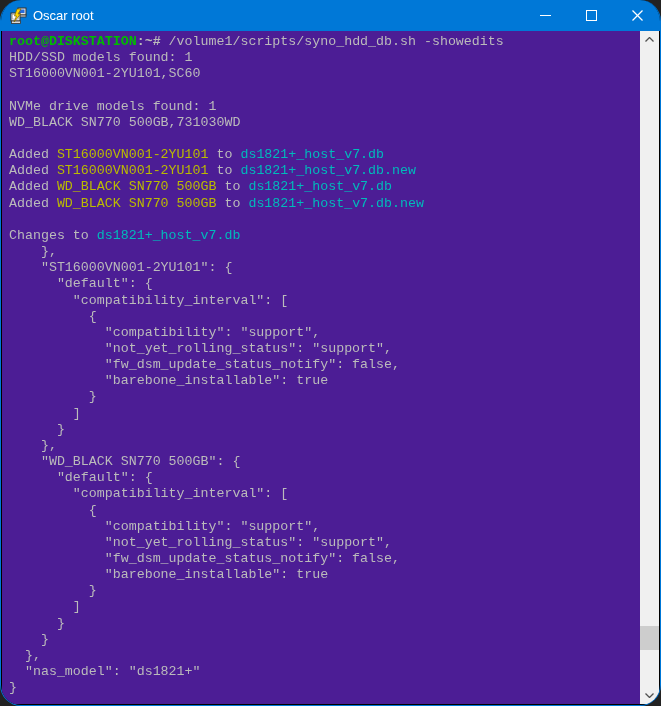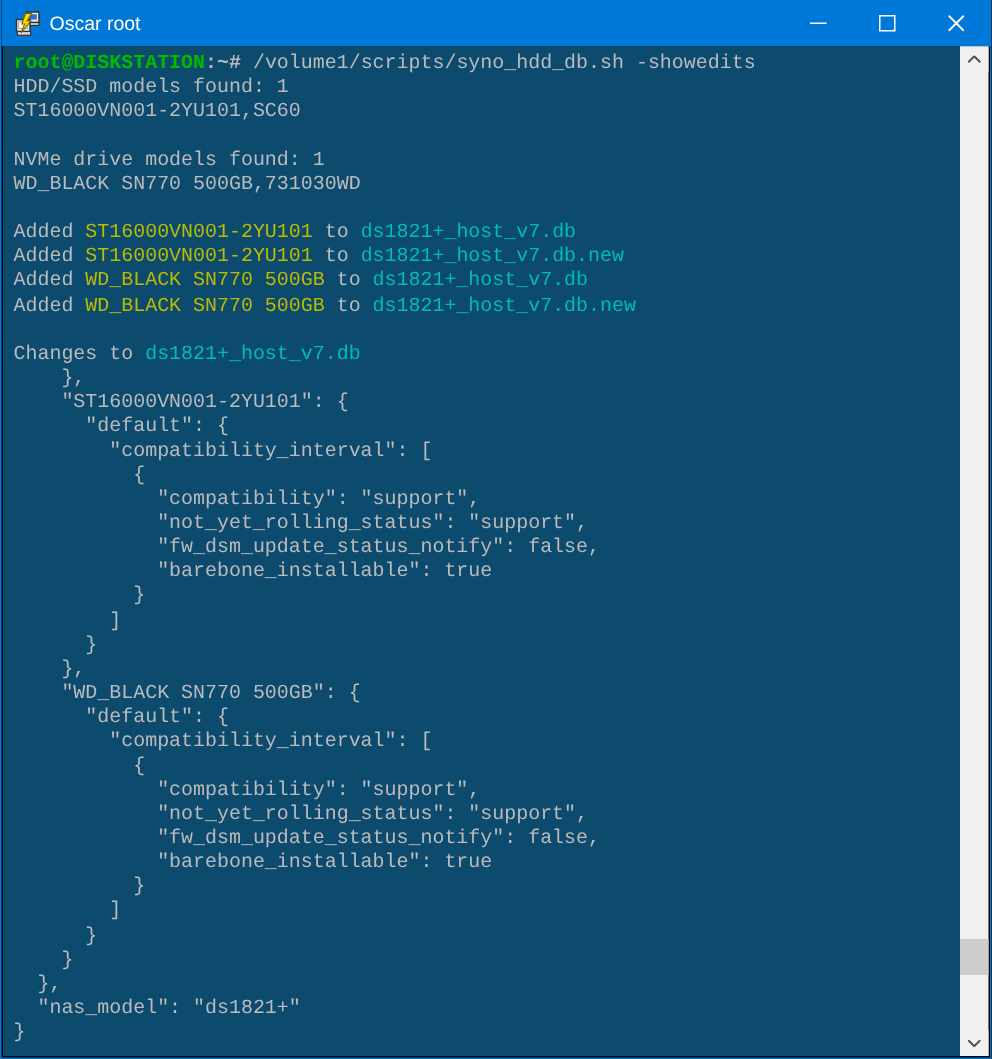--- a/index.html
+++ b/index.html
@@ -6,40 +6,41 @@
   .window{
     position:relative;
     width:661px;height:706px;
     box-sizing:border-box;
     font-family:"Liberation Sans",sans-serif;
     background:#000;
     border-left:1px solid #0078d7;
     border-right:1px solid #0078d7;
     border-bottom:1px solid #0078d7;
     overflow:hidden;
+    border-radius:21px;
   }
   
   .titlebar{
     height:31px;background:#0078d7;
     display:flex;align-items:center;
     user-select:none;
   }
   .app-icon{width:18px;height:18px;margin:0 5px 0 9px;flex:0 0 auto;}
   .title{
     color:#ffffff;font-size:13px;line-height:31px;
     flex:1 1 auto;white-space:nowrap;overflow:hidden;
   }
   .controls{display:flex;height:31px;flex:0 0 auto;}
   .ctrl{width:46px;height:31px;display:flex;align-items:center;justify-content:center;}
   .glyph-min{width:11px;height:0;border-top:1px solid #ffffff;}
   .glyph-max{width:9px;height:9px;border:1px solid #ffffff;}
   
   .body{position:absolute;top:31px;left:1px;right:1px;bottom:1px;display:flex;}
   .terminal{
-    flex:1 1 auto;background:#0c4a6e;
+    flex:1 1 auto;background:#4c1d95;
     padding:3px 0 0 7px;
     font-family:"Liberation Mono",monospace;
     font-size:13.3px;line-height:16.15px;
     white-space:pre;overflow:hidden;
   }
   .terminal .b{font-weight:bold;}
   
   .scrollbar{
     position:relative;flex:0 0 19px;width:19px;background:#f0f0f0;
   }

